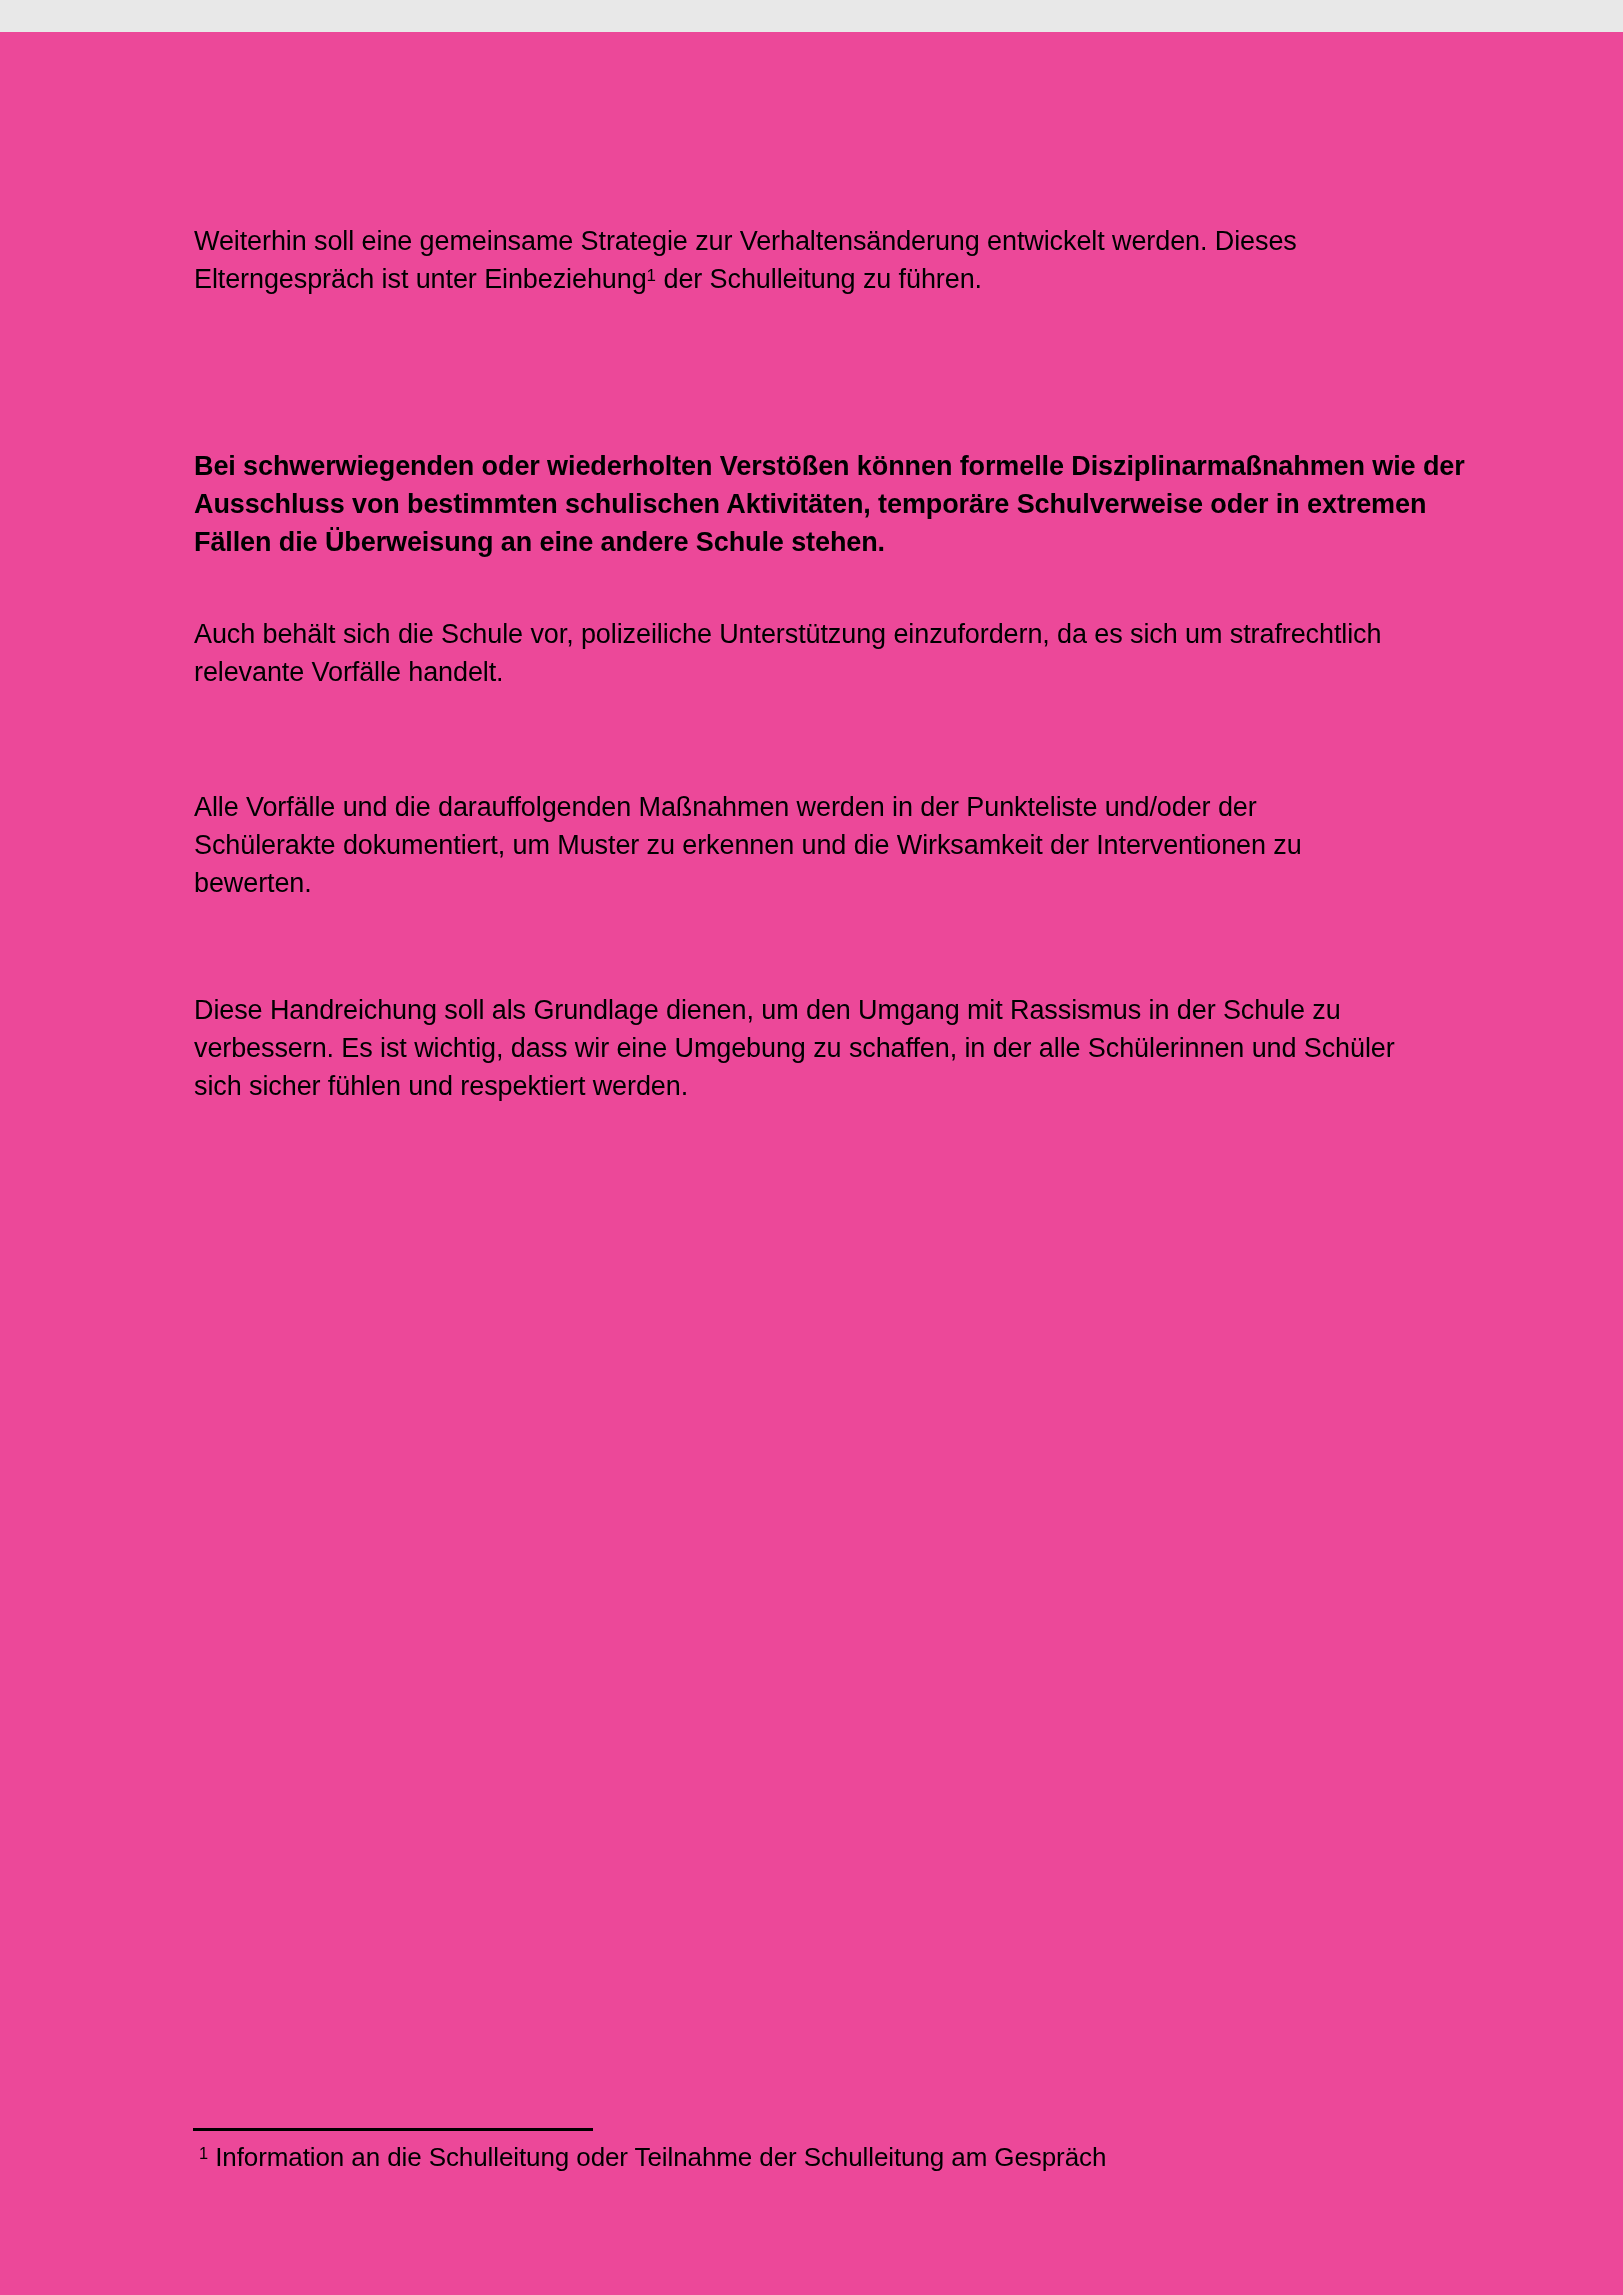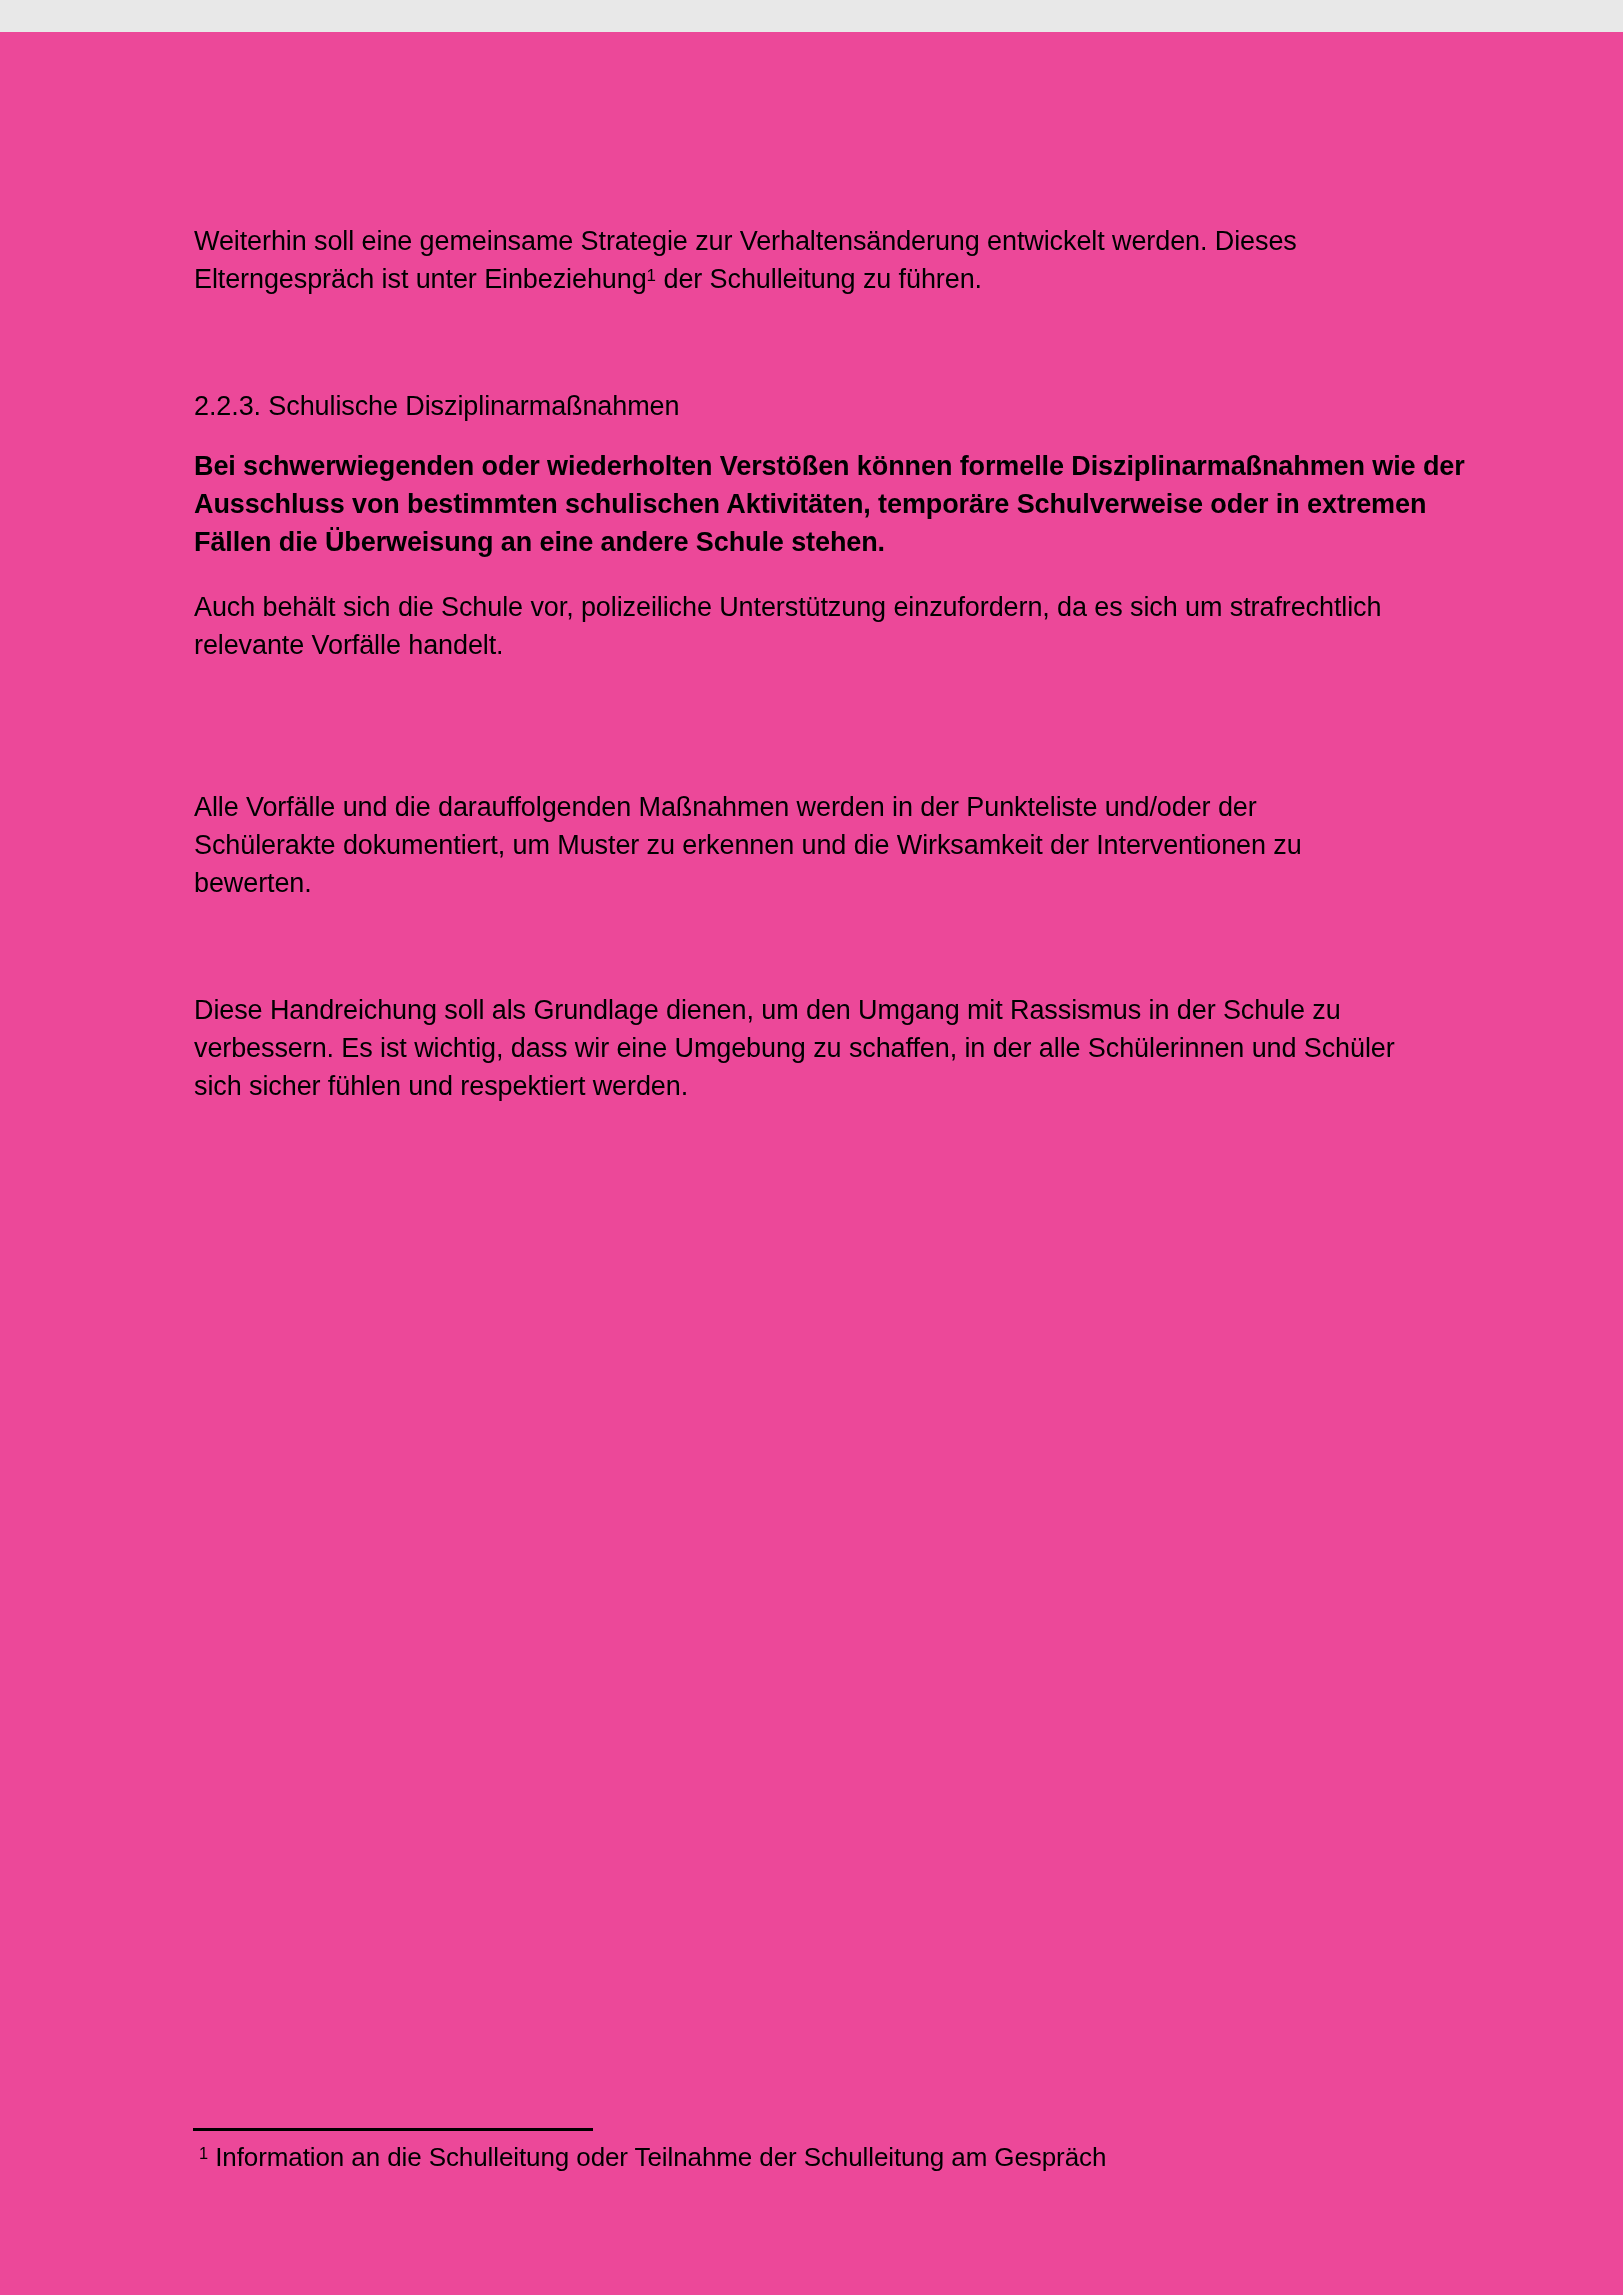--- a/index.html
+++ b/index.html
@@ -52,29 +52,28 @@
 
 <div class="page">
 
   <div class="block" style="top:190px;">
     <div class="line">Weiterhin soll eine gemeinsame Strategie zur Verhaltensänderung entwickelt werden. Dieses</div>
     <div class="line">
       <span>Elterngespräch ist unter Einbeziehung</span><span class="sup">1</span><span> der Schulleitung zu führen.</span>
     </div>
   </div>
 
-  <div class="block heading" style="top:355px;">2.2.3. Schulische Disziplinarmaßnahmen</div>
 
   <div class="block" style="top:415px;font-weight:bold;">
     <div class="line">Bei schwerwiegenden oder wiederholten Verstößen können formelle Disziplinarmaßnahmen wie der</div>
     <div class="line">Ausschluss von bestimmten schulischen Aktivitäten, temporäre Schulverweise oder in extremen</div>
     <div class="line">Fällen die Überweisung an eine andere Schule stehen.</div>
   </div>
 
-  <div class="block" style="top:556px;">
+  <div class="block" style="top:583px;">
     <div class="line">Auch behält sich die Schule vor, polizeiliche Unterstützung einzufordern, da es sich um strafrechtlich</div>
     <div class="line">relevante Vorfälle handelt.</div>
   </div>
 
 
   <div class="block" style="top:756px;">
     <div class="line">Alle Vorfälle und die darauffolgenden Maßnahmen werden in der Punkteliste und/oder der</div>
     <div class="line">Schülerakte dokumentiert, um Muster zu erkennen und die Wirksamkeit der Interventionen zu</div>
     <div class="line">bewerten.</div>
   </div>

